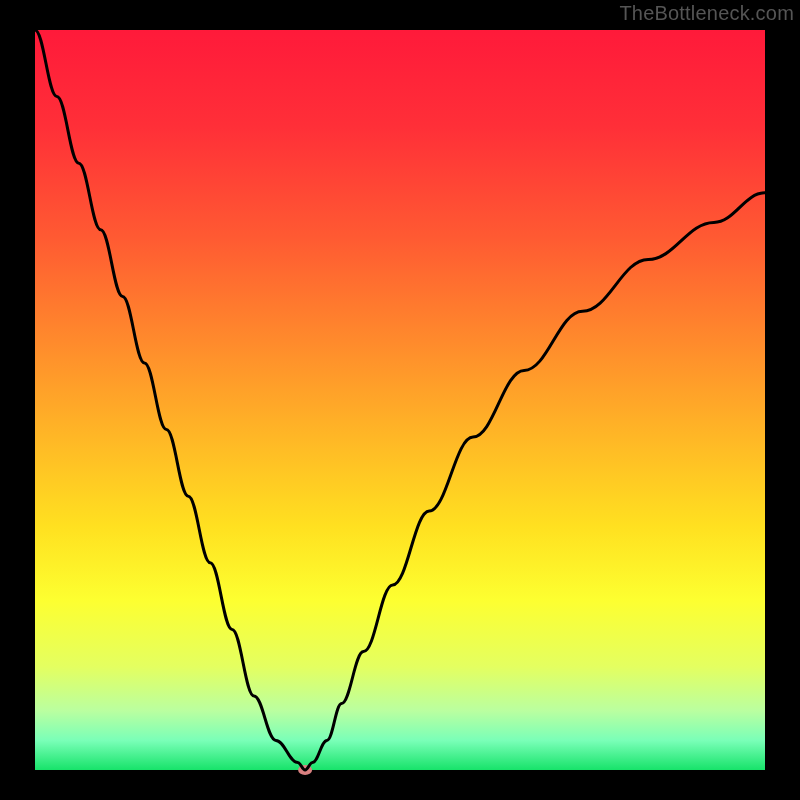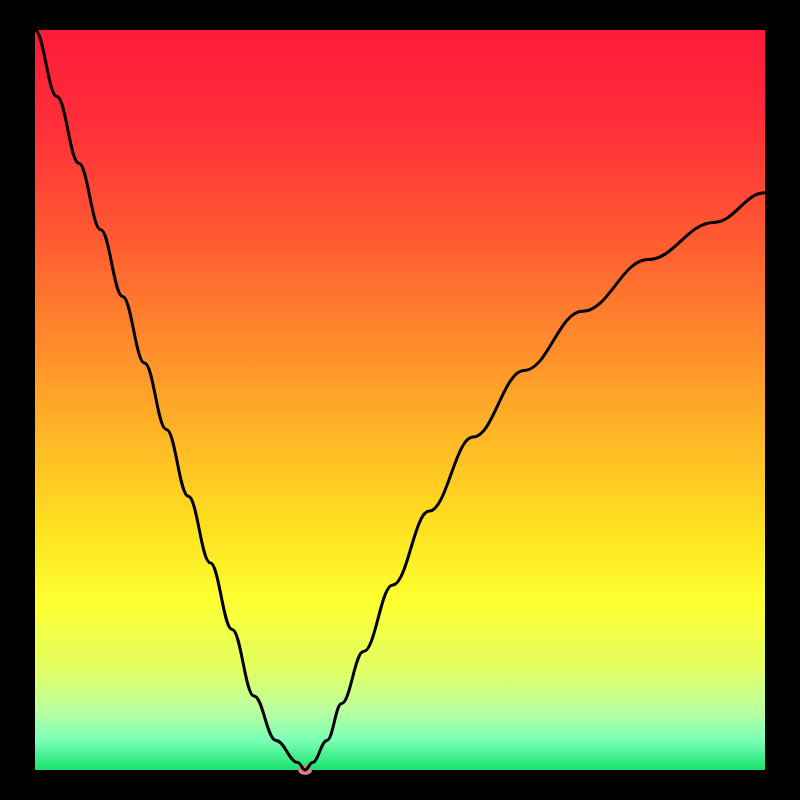--- a/index.html
+++ b/index.html
@@ -30,20 +30,21 @@
   svg {
     position: absolute;
     top: 0;
     left: 0;
   }
 </style>
 </head>
 <body>
 
 <div class="frame">
+  <div class="attribution">TheBottleneck.com</div>
 
   <svg id="chart-svg" width="800" height="800" viewBox="0 0 800 800">
     <defs>
       <linearGradient id="bg-grad" x1="0" y1="0" x2="0" y2="1">
           <stop offset="0%" stop-color="#ff1a3a"></stop>
           <stop offset="13%" stop-color="#ff2f38"></stop>
           <stop offset="28.000000000000004%" stop-color="#ff5a32"></stop>
           <stop offset="42%" stop-color="#ff8a2c"></stop>
           <stop offset="55.00000000000001%" stop-color="#ffb726"></stop>
           <stop offset="67%" stop-color="#ffe020"></stop>

